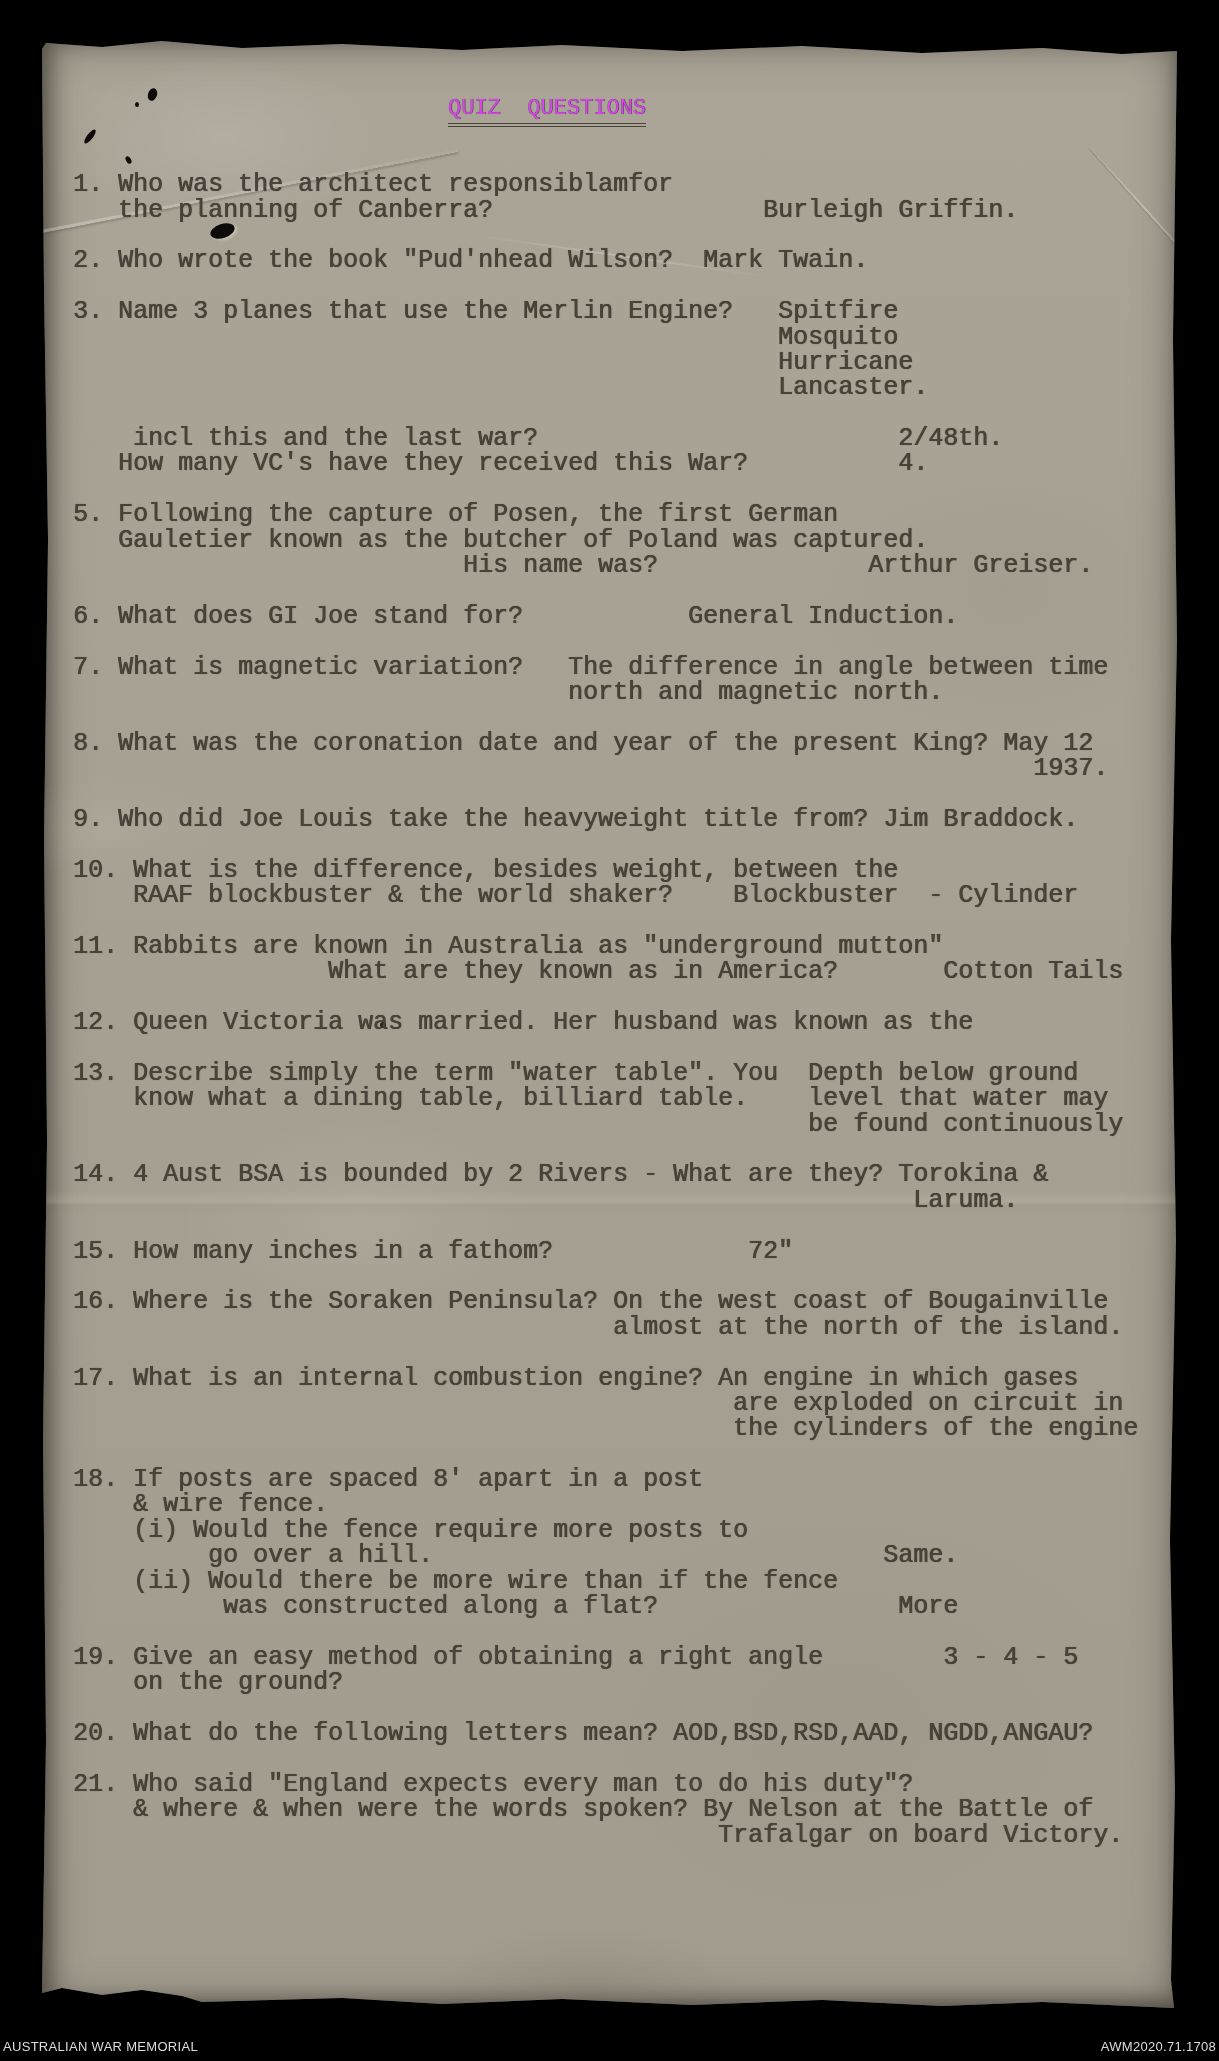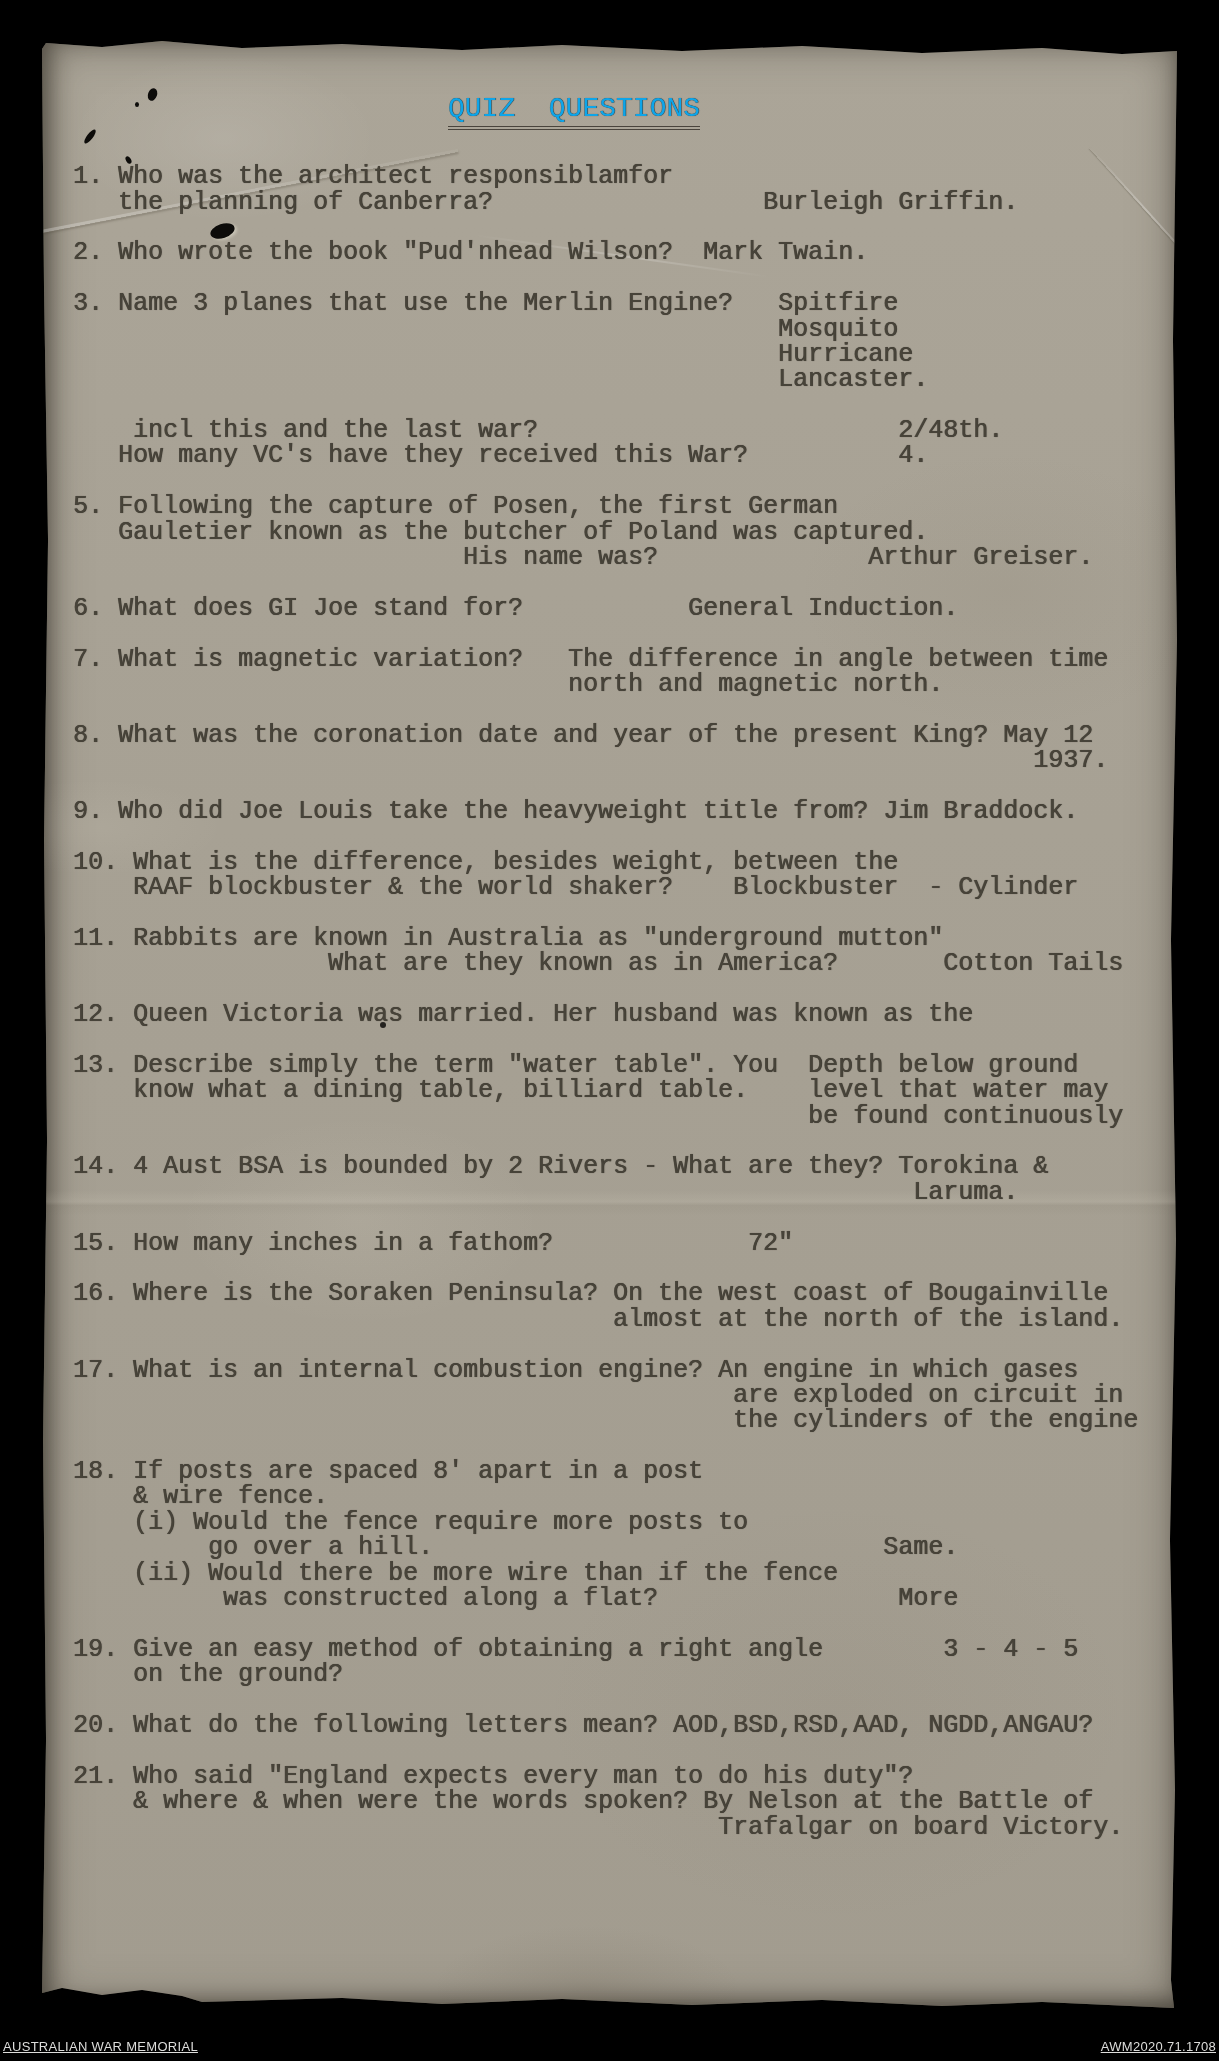--- a/index.html
+++ b/index.html
@@ -49,44 +49,44 @@
   .hole-1{left:168px;top:184px;width:25px;height:14px;transform:rotate(-18deg);
           box-shadow:2px 2px 3px rgba(230,225,210,.5);}
   .hole-2{left:106px;top:48px;width:9px;height:13px;transform:rotate(20deg);}
   .hole-3{left:93px;top:62px;width:4px;height:5px;}
   .hole-4{left:45px;top:88px;width:6px;height:17px;transform:rotate(38deg);}
   .hole-5{left:84px;top:116px;width:5px;height:8px;transform:rotate(-30deg);}
   .hole-6{left:338px;top:982px;width:6px;height:6px;opacity:.85;}
 
   
   .typed{
-    position:absolute;left:58px;top:88px;width:1110px;
+    position:absolute;left:58px;top:96px;width:1110px;
     font-family:"Liberation Mono","DejaVu Sans Mono",monospace;
     font-size:25px;line-height:25.4px;color:#474339;
     text-shadow:0.5px 0.4px 0.7px rgba(44,40,33,.85), -0.3px -0.2px 0.5px rgba(44,40,33,.45);
     font-variant-ligatures:none;
   }
   .tline{height:25.4px;white-space:pre;}
   .quiz-title{
     position:absolute;left:448px;top:96px;height:25.4px;
     font-family:"Liberation Mono","DejaVu Sans Mono",monospace;
-    font-size:28px;line-height:25.4px;color:#0ea5e9;white-space:pre;
+    font-size:22px;line-height:25.4px;color:#d946ef;white-space:pre;
     text-shadow:0.5px 0.4px 0.7px rgba(44,40,33,.9), -0.3px -0.2px 0.5px rgba(44,40,33,.5);
   }
   .quiz-title span{border-bottom:4px double rgba(62,58,50,.9);padding-bottom:2px;}
 
   
   .footer-bar{
     position:absolute;left:0;right:0;top:2028px;height:33px;background:#000;
     display:flex;justify-content:space-between;align-items:flex-end;
     padding:0 3px 8px 3px;box-sizing:border-box;
   }
   .footer-bar span{
     font-family:"Liberation Sans",sans-serif;font-size:13px;color:#dddddb;
-    letter-spacing:.3px;line-height:13px;text-decoration:underline;
+    letter-spacing:.3px;line-height:13px;
   }
 </style>
 </head>
 <body>
 
 <div class="paper">
   <div class="stains"></div>
   <div class="crease crease-1"></div>
   <div class="crease crease-2"></div>
   <div class="crease crease-3"></div>

